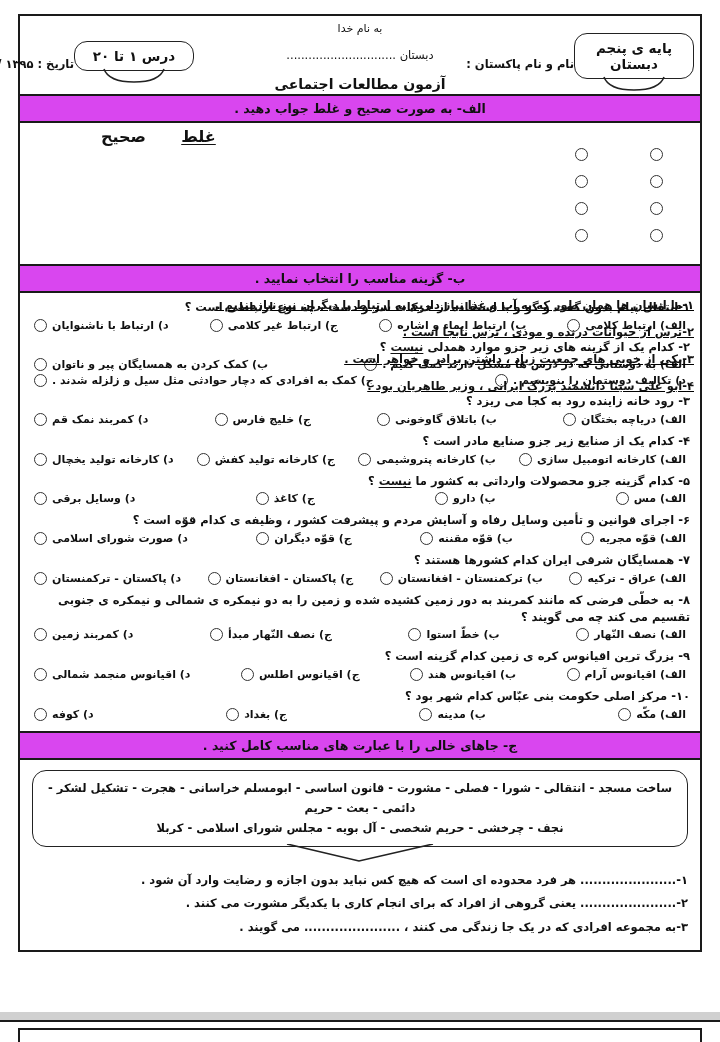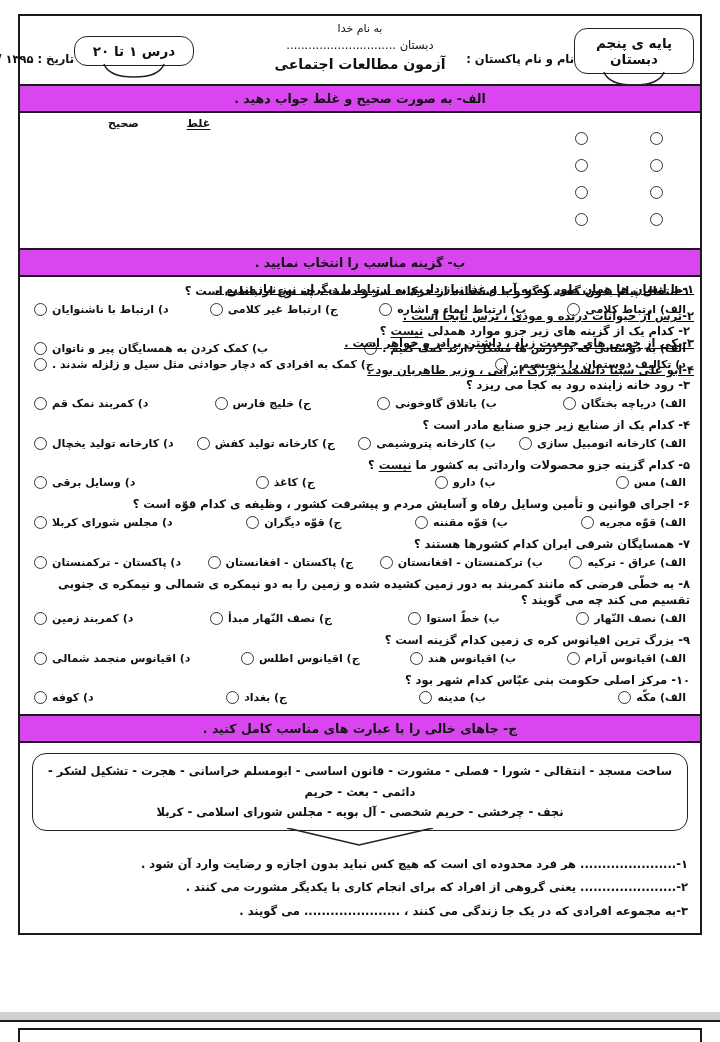--- a/index.html
+++ b/index.html
@@ -65,21 +65,21 @@
     align-items:center;
     position:relative;
   }
   .hdr-center{
     flex:1 1 auto;
     display:flex;
     flex-direction:column;
     align-items:center;
     justify-content:flex-start;
     padding-top:2px;
-    gap:2px;
+    gap:12px;
   }
   .bubble{
     position:relative;
     border:1.6px solid #222;
     border-radius:13px;
     padding:6px 14px 6px 14px;
     font-size:13.5px;
     font-weight:bold;
     color:#111;
     text-align:center;
@@ -140,21 +140,21 @@
     display:flex;
     flex-direction:row;
     padding-right:0;
     margin-right:auto;
     width:150px;
     margin-left:60px;
     justify-content:space-around;
     margin-bottom:2px;
   }
   .tf-head span{
-    font-size:11px;
+    font-size:16px;
     font-weight:bold;
     color:#111;
     text-align:center;
     width:62px;
   }
   .tf-head span.ul{
     text-decoration:underline;
     text-underline-offset:2px;
   }
   .tf-row{
@@ -478,21 +478,21 @@
           </div>
           <div class="opt">
             <span class="lbl">ب) قوّه مقننه</span>
             <span class="circ"></span>
           </div>
           <div class="opt">
             <span class="lbl">ج) قوّه دیگران</span>
             <span class="circ"></span>
           </div>
           <div class="opt">
-            <span class="lbl">د) مجلس شورای کربلا</span>
+            <span class="lbl">د) صورت شورای اسلامی</span>
             <span class="circ"></span>
           </div>
         </div>
       </div>
 
       <div class="q">
         <div class="q-text">۷- همسایگان شرقی ایران کدام کشورها هستند ؟</div>
         <div class="opts">
           <div class="opt">
             <span class="lbl">الف) عراق - ترکیه</span>

